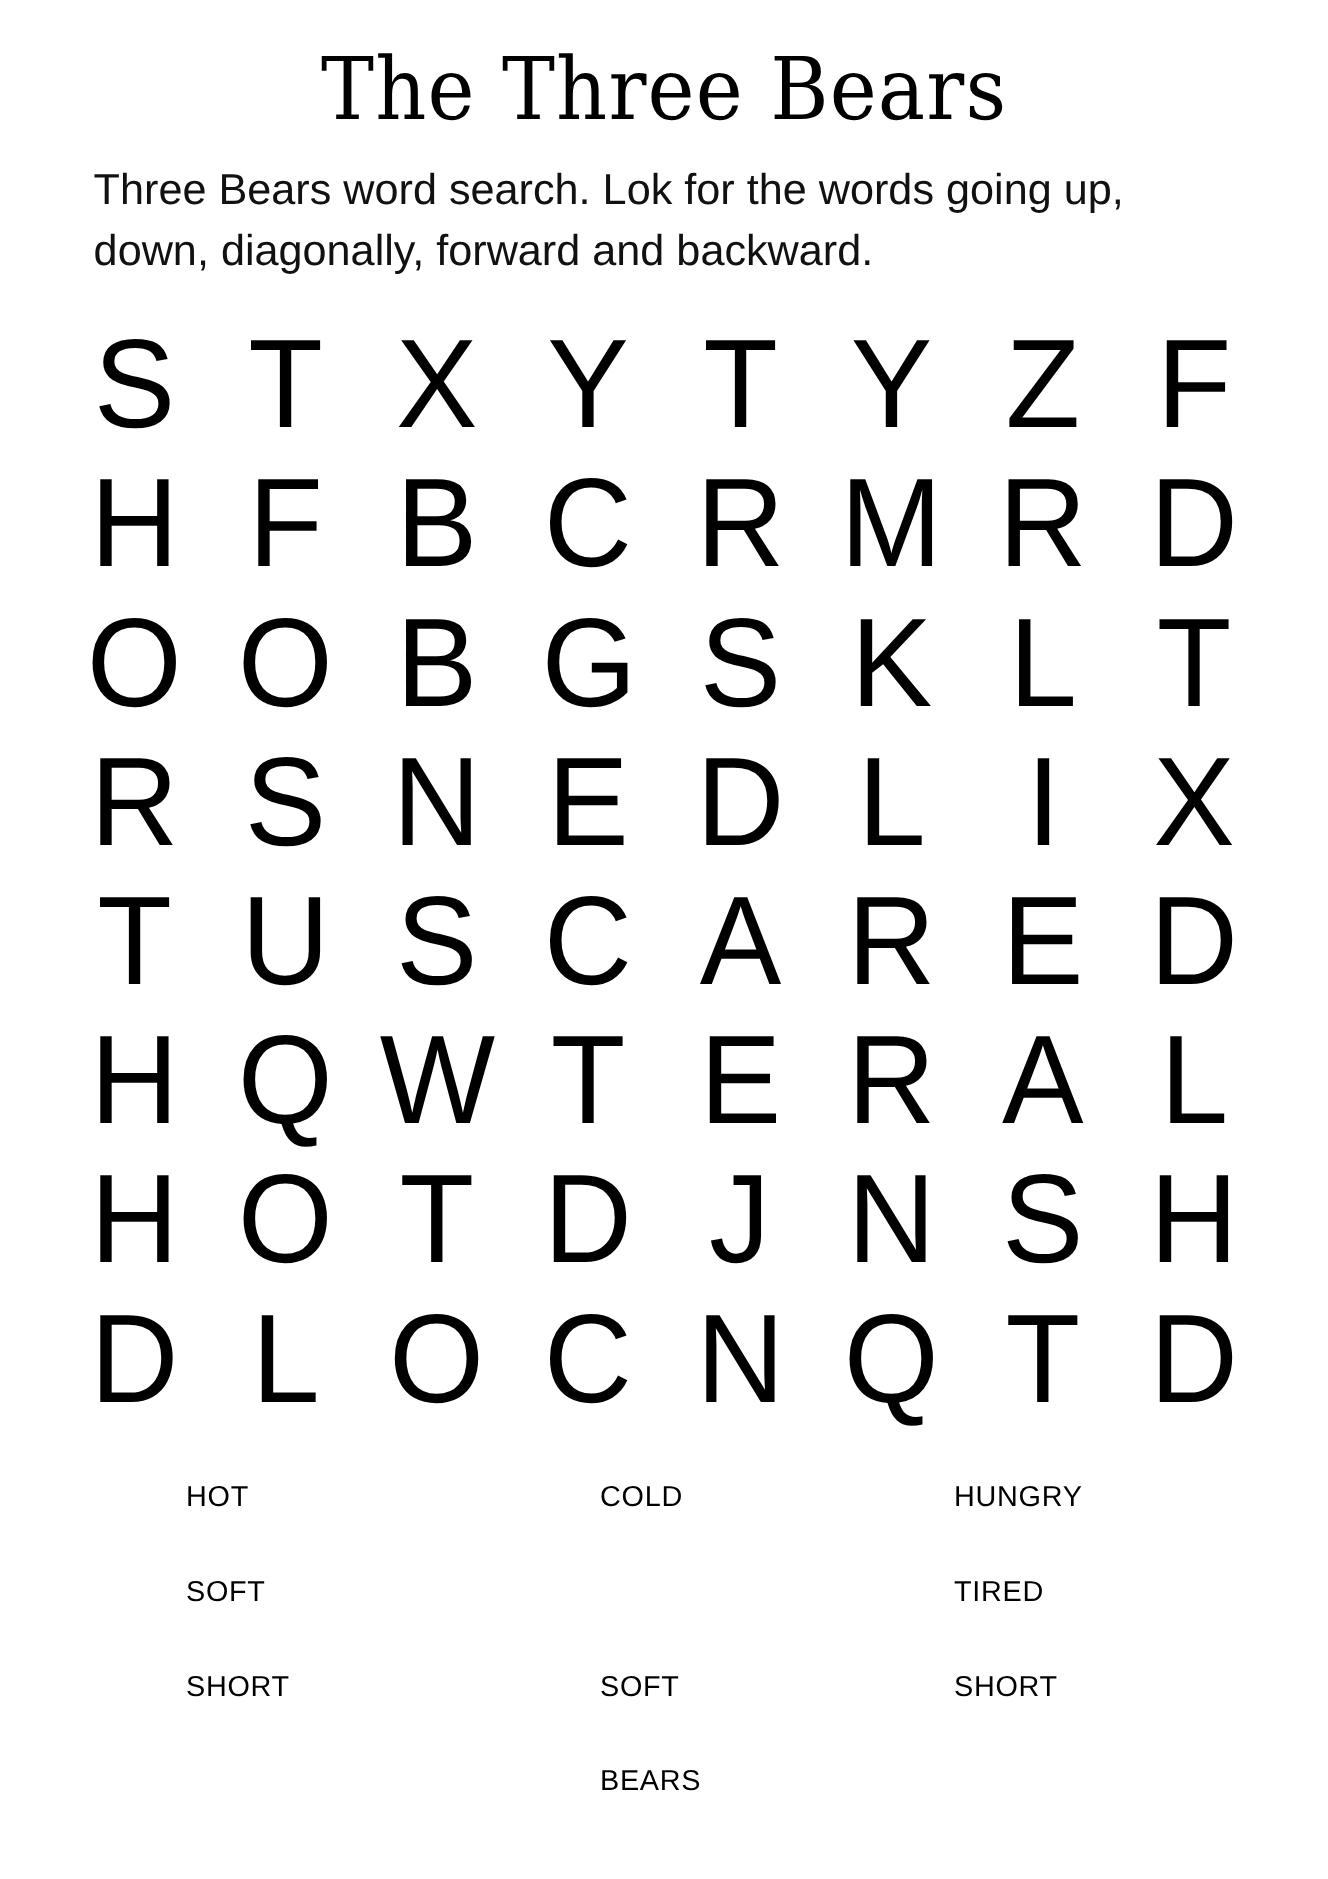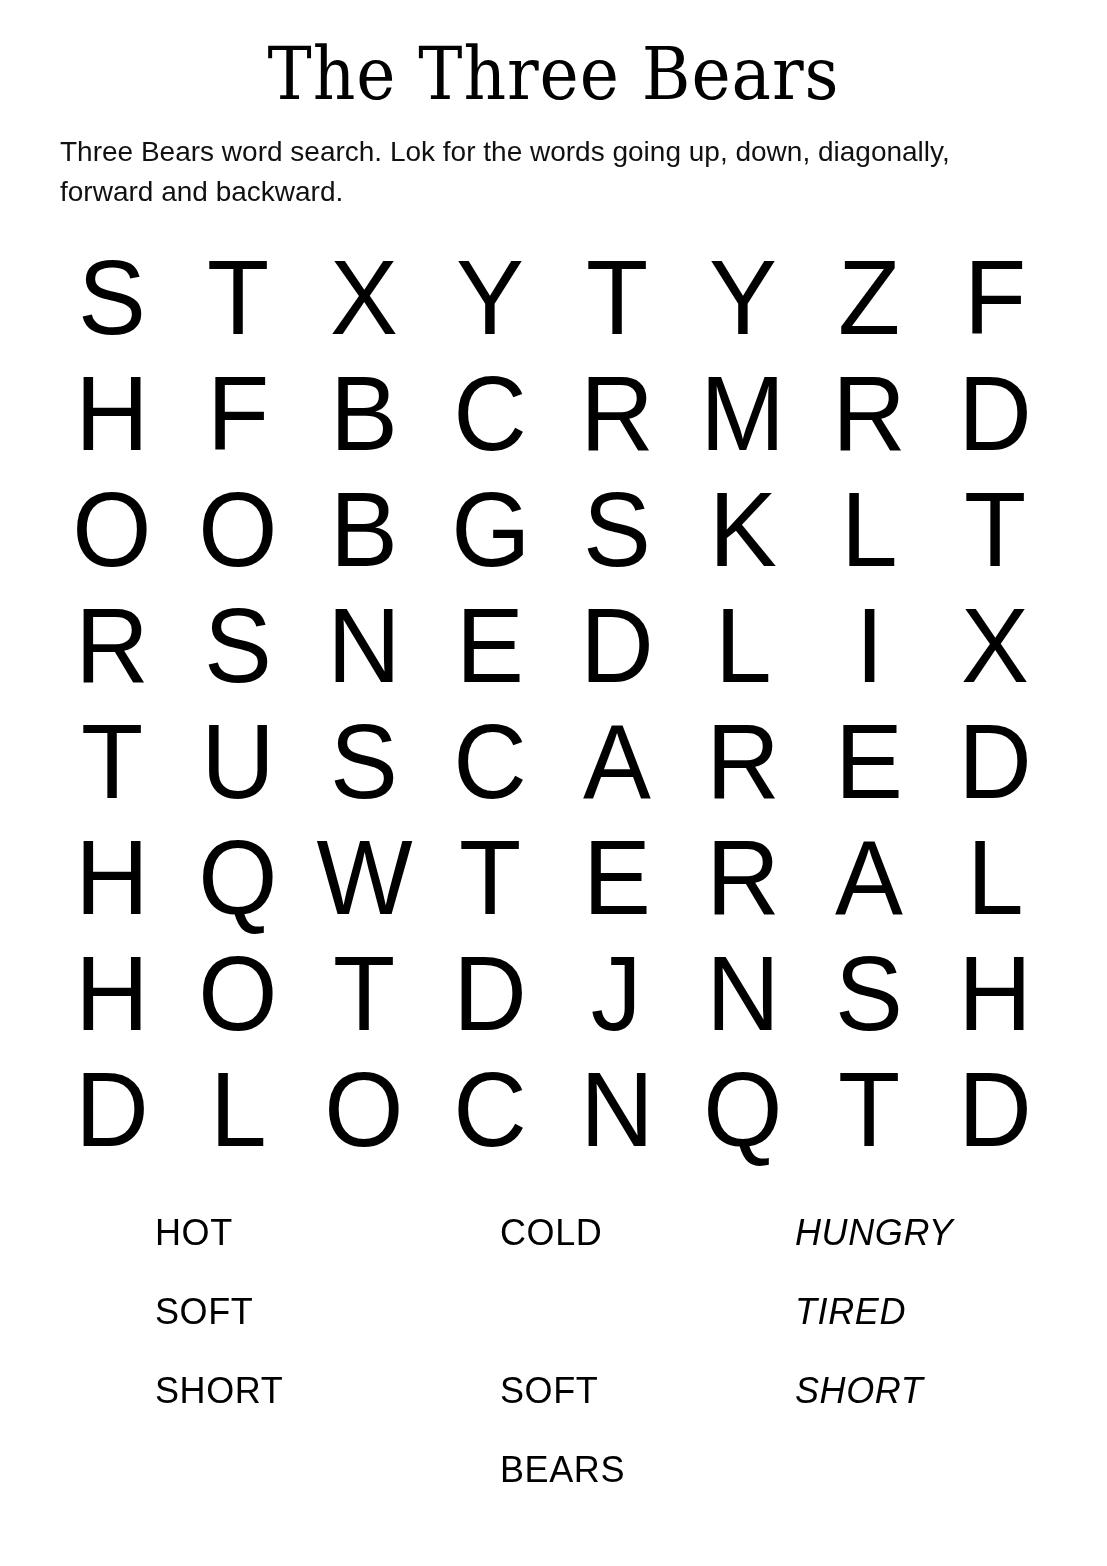--- a/index.html
+++ b/index.html
@@ -27,23 +27,23 @@
     font-size: 72px;
     letter-spacing: 1px;
     text-align: center;
     margin: 0;
     padding-top: 38px;
     line-height: 1.0;
     transform: scaleX(0.92);
   }
   .instructions {
     font-family: "Liberation Sans", sans-serif;
-    font-size: 28px;
+    font-size: 36px;
     line-height: 1.42;
-    margin: 22px 0 0 60px;
+    margin: 22px 0 0 78px;
     width: 940px;
     color: #111;
   }
   .grid {
     margin: 28px auto 0 auto;
     width: 1010px;
     display: grid;
     grid-template-columns: repeat(8, 1fr);
     grid-auto-rows: 116px;
     justify-items: center;
@@ -60,27 +60,27 @@
   }
   .wordlist {
     margin: 44px 0 0 0;
     display: grid;
     grid-template-columns: 155px 320px 320px auto;
     grid-template-rows: repeat(4, 79px);
     align-items: start;
   }
   .word {
     font-family: "Liberation Sans", sans-serif;
-    font-size: 36px;
+    font-size: 24px;
     letter-spacing: 0.6px;
     color: #000;
   }
   .col-a { grid-column: 2; }
   .col-b { grid-column: 3; margin-left: 25px; }
-  .col-c { grid-column: 4; font-style: italic; }
+  .col-c { grid-column: 4; }
 </style>
 </head>
 <body>
 
 <div class="page">
 
   <h1 class="title">The Three Bears</h1>
 
   <p class="instructions">Three Bears word search.  Lok for the words going up, down, diagonally, forward and backward.</p>
 

